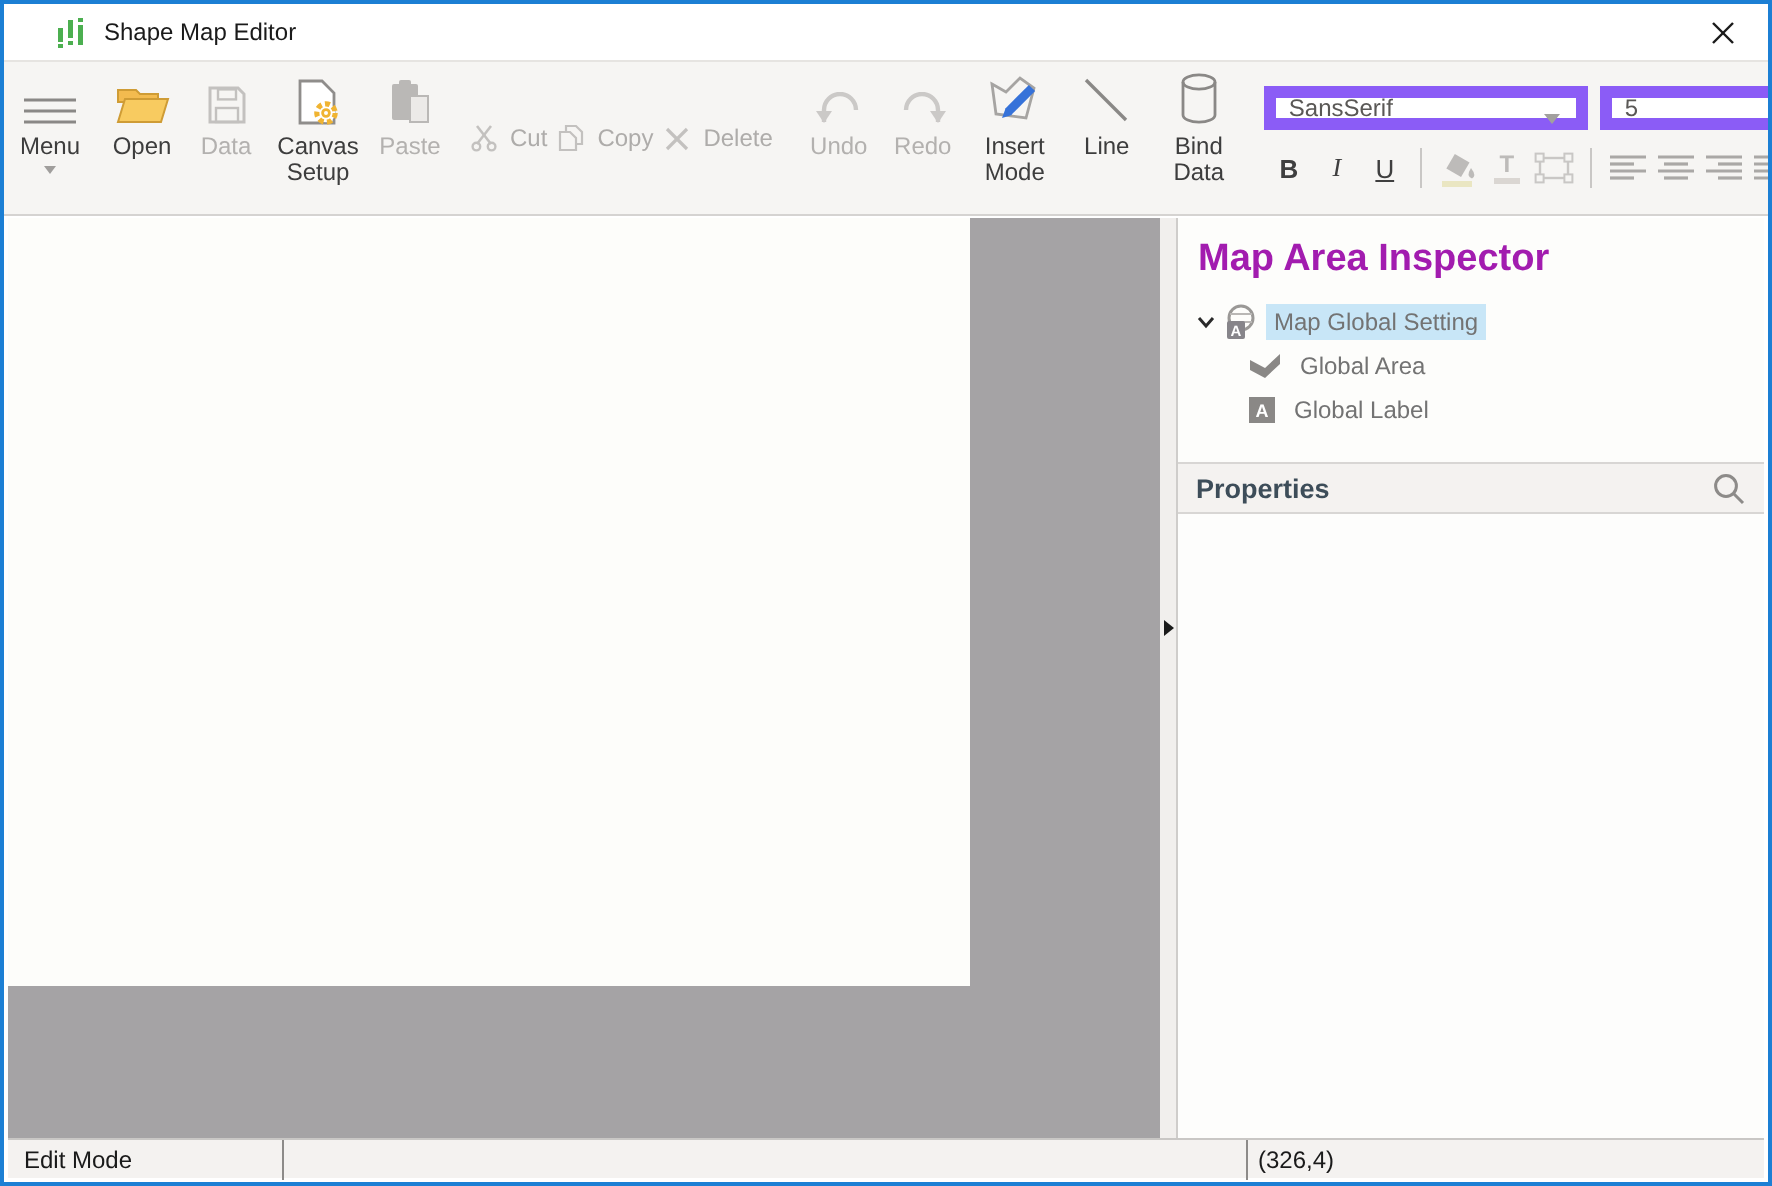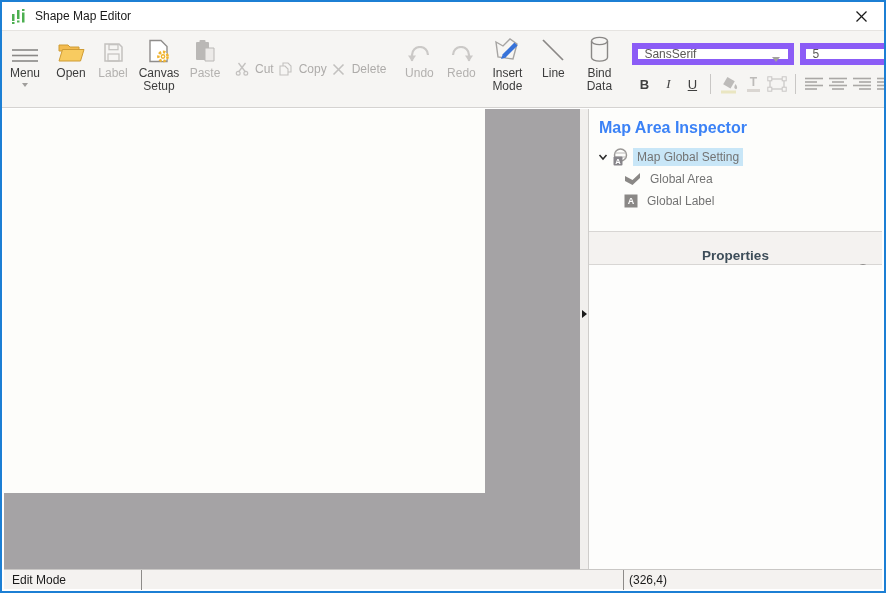--- a/index.html
+++ b/index.html
@@ -11,21 +11,21 @@
     border:2px solid #1c7fd4;
     background:#ffffff;
     position:relative;
     overflow:hidden;
   }
 
   
   .titlebar {
     height:28px; background:#ffffff;
     display:flex; align-items:center;
-    padding-left:9px;
+    padding-left:26px;
     justify-content:flex-end;
   }
   .titlebar .app-ic { display:flex; align-items:center; margin-right:9px; }
   .title-text { font-size:12px; color:#1a1a1a; }
   .close-btn {
     margin-left:auto; margin-right:12px;
     width:22px; height:22px;
     display:flex; align-items:center; justify-content:center;
     cursor:default;
   }
@@ -89,32 +89,32 @@
   .canvas-page { position:absolute; left:0; top:0; width:481px; height:384px; background:#fdfdfa; }
   .splitter { width:9px; background:#f1efed; border-right:1px solid #cfcdcb; position:relative; }
   .splitter-arrow {
     position:absolute; left:2px; top:201px; width:0; height:0;
     border-left:5px solid #1a1a1a;
     border-top:4.5px solid transparent; border-bottom:4.5px solid transparent;
   }
   .right-panel { flex:1; background:#fdfdfb; display:flex; flex-direction:column; }
 
   .inspector { height:122px; padding:8px 8px 0 8px; }
-  .inspector-title { font-size:16px; font-weight:bold; color:#3b82f6; margin:2px 0 9px 2px; }
+  .inspector-title { font-size:19px; font-weight:bold; color:#a21caf; margin:2px 0 9px 2px; }
   .tree-row { display:flex; align-items:center; height:22px; }
   .tree-row .chev { width:12px; display:flex; justify-content:center; margin-right:2px; }
   .tree-row .node-ic { display:flex; align-items:center; margin-right:5px; }
   .tree-label { font-size:12px; color:#737373; padding:2px 4px; white-space:nowrap; }
   .tree-label.selected { background:#c8e6f7; }
   .tree-row.child { padding-left:27px; }
 
   .props-header {
     height:26px; background:#f4f2f0;
     border-top:1px solid #d8d6d4; border-bottom:1px solid #d8d6d4;
-    display:flex; align-items:center; padding:16px 9px;flex-direction:column;
+    display:flex; align-items:center; padding:5px 9px;
   }
   .props-title { font-size:13.5px; font-weight:bold; color:#3d4d59; }
   .props-search { margin-left:auto; display:flex; align-items:center; }
   .props-body { flex:1; background:#fdfdfc; }
 
   
   .statusbar {
     position:absolute; left:2px; right:2px; bottom:2px; height:20px;
     background:#f4f2f0; border-top:1px solid #c9c7c5;
     display:flex; align-items:center;
@@ -177,21 +177,21 @@
     </div>
 
     <div class="tb-btn disabled">
       <span class="ic">
         <svg width="21" height="21" viewBox="0 0 21 21">
           <path d="M2 2 h14 l3 3 v14 h-17 z" fill="none" stroke="#c3c1bf" stroke-width="1.5"></path>
           <rect x="6" y="2.7" width="9" height="5" fill="none" stroke="#c3c1bf" stroke-width="1.2"></rect>
           <rect x="5" y="12" width="11" height="7" fill="none" stroke="#c3c1bf" stroke-width="1.2"></rect>
         </svg>
       </span>
-      <span class="lbl">Label</span>
+      <span class="lbl">Data</span>
     </div>
 
     <div class="tb-sep"></div>
 
     <div class="tb-btn">
       <span class="ic">
         <svg width="22" height="24" viewBox="0 0 22 24">
           <path d="M2 1.5 h11 l6 6 v15 h-17 z" fill="#ffffff" stroke="#8f8d8b" stroke-width="1.4"></path>
           <circle cx="15" cy="17.5" r="4.6" fill="#fff" stroke="#f0b432" stroke-width="2.6" stroke-dasharray="2.5 1.7"></circle>
           <circle cx="15" cy="17.5" r="1.7" fill="none" stroke="#f0b432" stroke-width="1.4"></circle>

